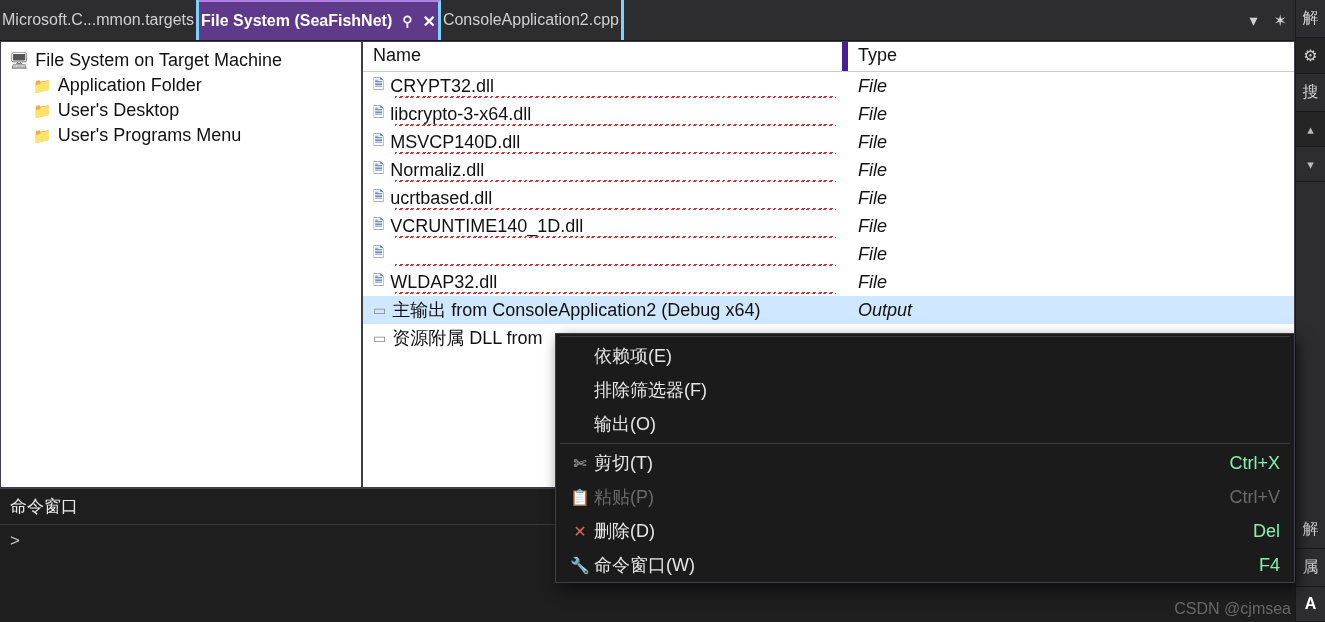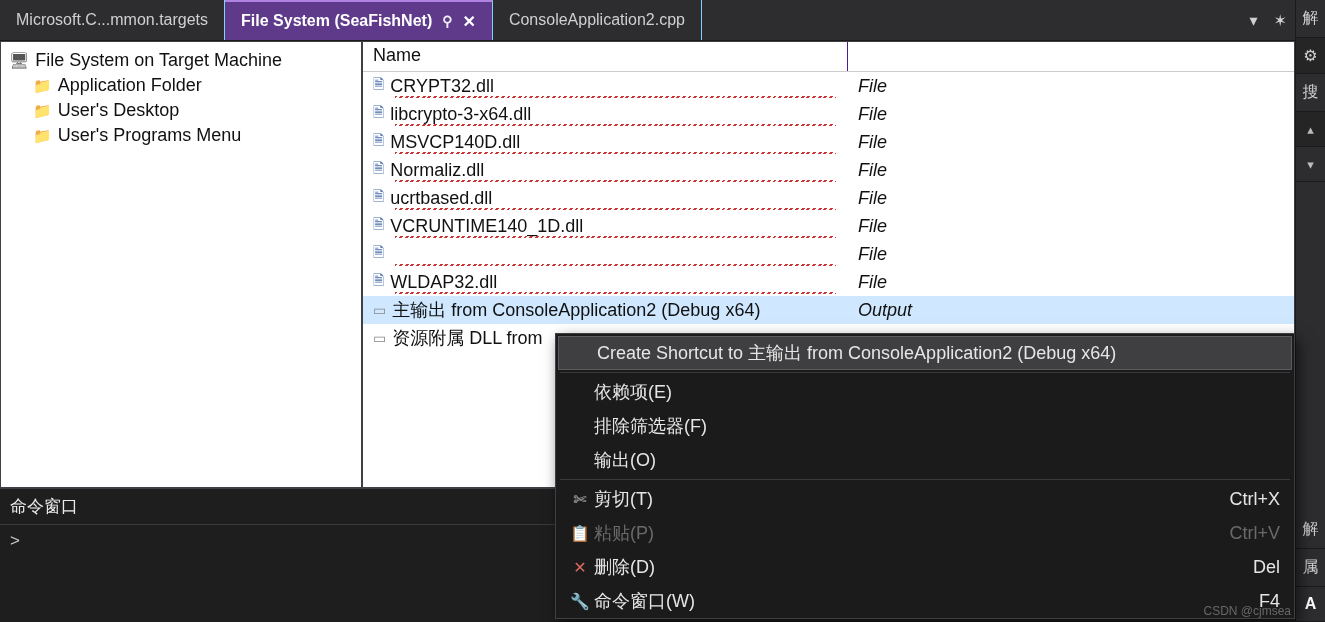--- a/index.html
+++ b/index.html
@@ -1,20 +1,20 @@
 <!DOCTYPE html>
 <html><head>
 <meta charset="utf-8">
 <style>
   * { margin: 0; padding: 0; box-sizing: border-box; font-family: "Segoe UI", "Microsoft YaHei", Tahoma, sans-serif; }
   html, body { width: 1325px; height: 622px; overflow: hidden; background: #2d2d30; color: #f0f0f0; font-size: 16px; }
 
   
   .tabstrip { display: flex; align-items: stretch; height: 40px; background: #2d2d30; }
-  .tab { display: flex; align-items: center; padding: 0 16px; color: #d0d0d0; border-right: 1px solid #7dd3fc; white-space: nowrap; cursor: pointer; }
+  .tab { display: flex; align-items: center; padding: 0 2px; color: #d0d0d0; border-right: 3px solid #7dd3fc; white-space: nowrap; cursor: pointer; }
   .tab.active { background: #5f3a8a; color: #fff; font-weight: 600; border-top: 2px solid #b083e2; }
   .tab.active .tab-close { color: #fff; }
   .tab .pin { margin-left: 10px; font-size: 14px; opacity: .9; }
   .tab .tab-close { margin-left: 10px; font-size: 16px; font-weight: 600; }
   .tabstrip .spacer { flex: 1; }
   .tabstrip .ctrl { display: flex; align-items: center; padding: 0 8px; color: #d0d0d0; cursor: pointer; }
 
   
   .main { display: flex; height: 448px; border-top: 1px solid #1a1a1a; }
   .pane { background: #ffffff; color: #111; border: 1px solid #3f3f46; position: relative; }
@@ -23,21 +23,21 @@
 
   
   .tree { padding: 6px 8px; font-size: 18px; }
   .tree-row { display: flex; align-items: center; gap: 6px; padding: 2px 0; }
   .tree-row.child { padding-left: 24px; }
   .ico-machine { color: #555; font-size: 16px; }
   .ico-folder { color: #d2a646; font-size: 15px; }
 
   
   .list-header { display: flex; border-bottom: 1px solid #ccc; font-size: 18px; height: 30px; }
-  .col-name { flex: 0 0 485px; padding: 3px 10px; border-right: 1px solid #4c1d95; }
+  .col-name { flex: 0 0 485px; padding: 3px 10px; border-right: 6px solid #4c1d95; }
   .col-type { flex: 1; padding: 3px 10px; }
   .list-body { font-size: 18px; }
   .list-row { display: flex; height: 28px; align-items: center; position: relative; }
   .list-row.selected { background: #cfe8ff; }
   .list-row .cell-name { flex: 0 0 485px; padding: 0 10px; display: flex; align-items: center; gap: 6px; overflow: hidden; white-space: nowrap; }
   .list-row .cell-type { flex: 1; padding: 0 10px; font-style: italic; }
   .list-row .cell-name.squiggly::after {
     content: ""; position: absolute; left: 32px; right: calc(100% - 485px + 12px);
     bottom: 2px; height: 2px;
     background-image: repeating-linear-gradient(135deg, #c33 0 2px, transparent 2px 4px);
@@ -59,24 +59,24 @@
 
   
   .context-menu { position: absolute; left: 555px; top: 333px; width: 740px; background: #1b1b1c; border: 1px solid #3f3f46; box-shadow: 4px 6px 14px rgba(0,0,0,.6); color: #e6e6e6; font-size: 18px; z-index: 10; }
   .cm-row { display: flex; align-items: center; height: 34px; padding: 0 14px 0 10px; }
   .cm-row.hover { background: #3f3f41; border: 1px solid #5c5c60; margin: 2px; }
   .cm-row.disabled { color: #6a6a6a; }
   .cm-sep { height: 1px; background: #3a3a3a; margin: 2px 4px; }
   .cm-ico { width: 28px; text-align: center; font-size: 16px; color: #bdbdbd; }
   .cm-ico.red { color: #d96a5b; }
   .cm-label { flex: 1; }
-  .cm-accel { color: #e5e5e5; min-width: 60px; text-align: right; }
+  .cm-accel { color: #86efac; min-width: 60px; text-align: right; }
   .cm-row.disabled .cm-accel { color:#6a6a6a; }
 
-  .watermark { position: absolute; right: 34px; bottom: 4px; color: #999; font-size: 12px; opacity: .6; z-index: 20; pointer-events: none; margin-top: 21px; }
+  .watermark { position: absolute; right: 34px; bottom: 4px; color: #999; font-size: 16px; opacity: .6; z-index: 20; pointer-events: none; margin-top: 21px; }
 
   .app { position: relative; width: 1295px; height: 622px; }
   .wrap { position: relative; width: 1325px; height: 622px; }
 </style>
 </head>
 <body>
 <div class="wrap">
 <div class="app">
 
   <div class="tabstrip">
@@ -118,20 +118,21 @@
         <div class="tree-row child">
           <span class="ico-folder">📁</span>
           <span>User's Programs Menu</span>
         </div>
       </div>
     </div>
 
     <div class="pane right-pane">
       <div class="list-header">
         <div class="col-name">Name</div>
+        <div class="col-type">Type</div>
       </div>
       <div class="list-body" id="list-body">
             <div class="list-row">
               <div class="cell-name squiggly">
                 <span class="ico-file">🗎</span>
                 <span>CRYPT32.dll</span>
               </div>
               <div class="cell-type">File</div>
             </div>
             <div class="list-row">
@@ -199,24 +200,20 @@
           </div>
     </div>
   </div>
 
   <div class="bottom">
     <div class="bottom-title">命令窗口</div>
     <div class="bottom-body">&gt;</div>
   </div>
 
   <div class="context-menu">
-    <div class="cm-row hover">
-      <span class="cm-ico"></span>
-      <span class="cm-label">Create Shortcut to 主输出 from ConsoleApplication2 (Debug x64)</span>
-    </div>
     <div class="cm-sep"></div>
     <div class="cm-row">
       <span class="cm-ico"></span>
       <span class="cm-label">依赖项(E)</span>
     </div>
     <div class="cm-row">
       <span class="cm-ico"></span>
       <span class="cm-label">排除筛选器(F)</span>
     </div>
     <div class="cm-row">

